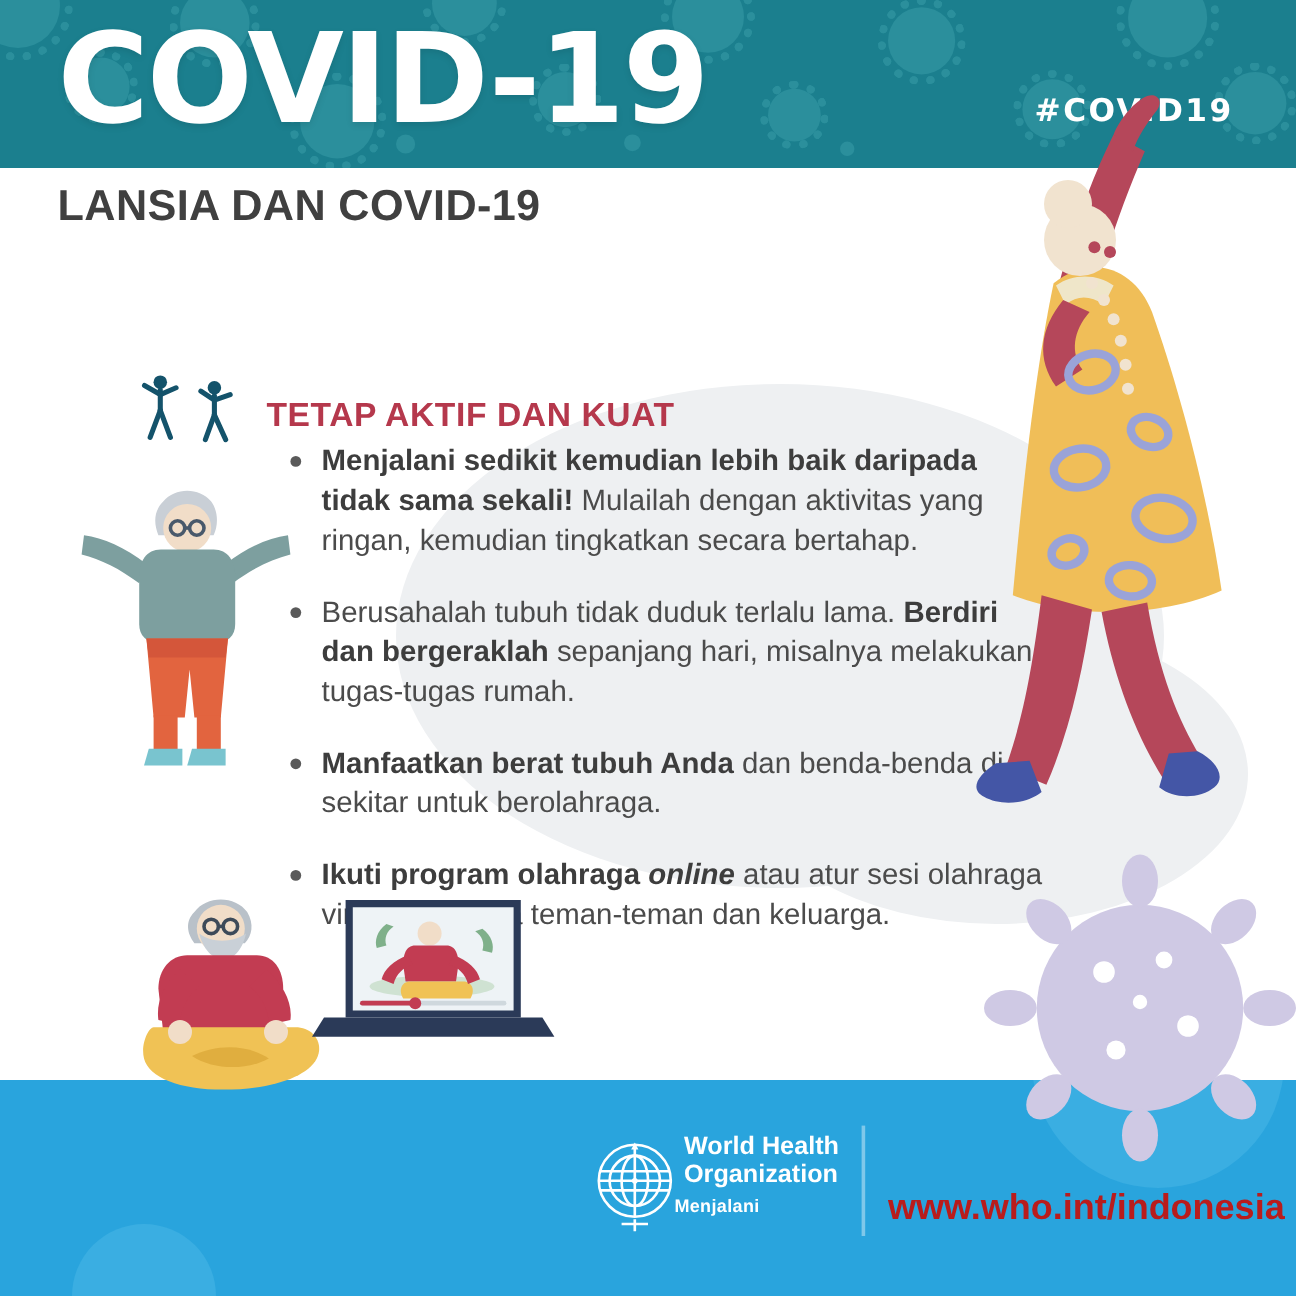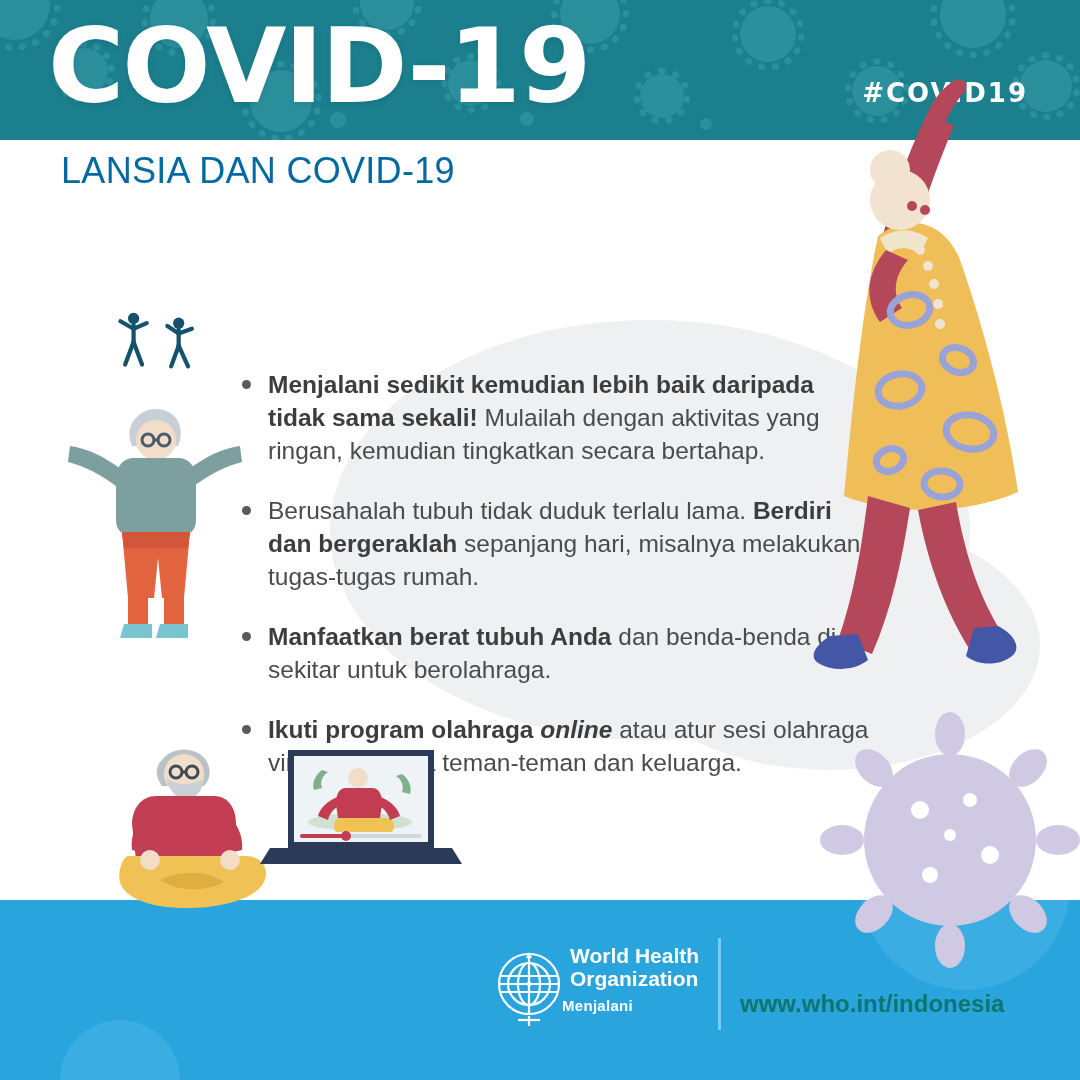--- a/index.html
+++ b/index.html
@@ -102,25 +102,25 @@
     top: 78px;
     font-size: 26px;
     font-weight: bold;
     letter-spacing: 2px;
     color: #ffffff;
     font-family: "DejaVu Sans", sans-serif;
   }
 
   .subtitle {
     position: absolute;
-    left: 61px;
+    left: 48px;
     top: 150px;
     font-size: 36px;
-    font-weight: normal;
-    color: #0369a1;
+    font-weight: bold;
+    color: #404040;
     letter-spacing: 0.3px;
   }
   .intro {
     position: absolute;
     left: 46px;
     top: 200px;
     width: 730px;
     font-size: 27.5px;
     line-height: 39px;
     font-weight: bold;
@@ -201,22 +201,22 @@
     left: 718px;
     top: 938px;
     width: 3px;
     height: 92px;
     background: #7fc8ea;
   }
   .footer-url {
     position: absolute;
     left: 740px;
     top: 990px;
-    color: #0f766e;
-    font-size: 24px;
+    color: #b91c1c;
+    font-size: 30px;
     font-weight: bold;
   }
   
   .illus { position: absolute; }
 </style>
 </head>
 <body>
 
 <div class="poster">
 
@@ -287,20 +287,21 @@
       <path d="M24 34 L33 58"></path>
 
       <circle cx="72" cy="14" r="6" fill="#14536b" stroke="none"></circle>
       <path d="M72 21 v17"></path>
       <path d="M72 25 L60 17"></path>
       <path d="M72 25 L86 20"></path>
       <path d="M72 38 L64 60"></path>
       <path d="M72 38 L82 60"></path>
     </g>
   </svg>
+  <div class="section-head">TETAP AKTIF DAN KUAT</div>
 
   <div class="bullets">
 
     <div class="bullet">
       <span class="dotmark"></span>
       <b>Menjalani sedikit kemudian lebih baik daripada tidak sama sekali!</b><span> Mulailah dengan aktivitas yang ringan, kemudian tingkatkan secara bertahap.</span>
     </div>
 
     <div class="bullet">
       <span class="dotmark"></span>

